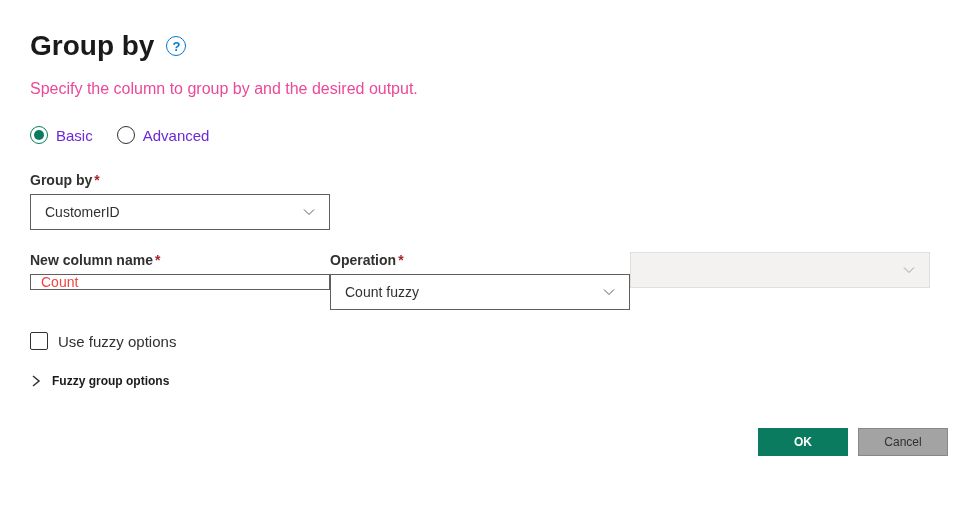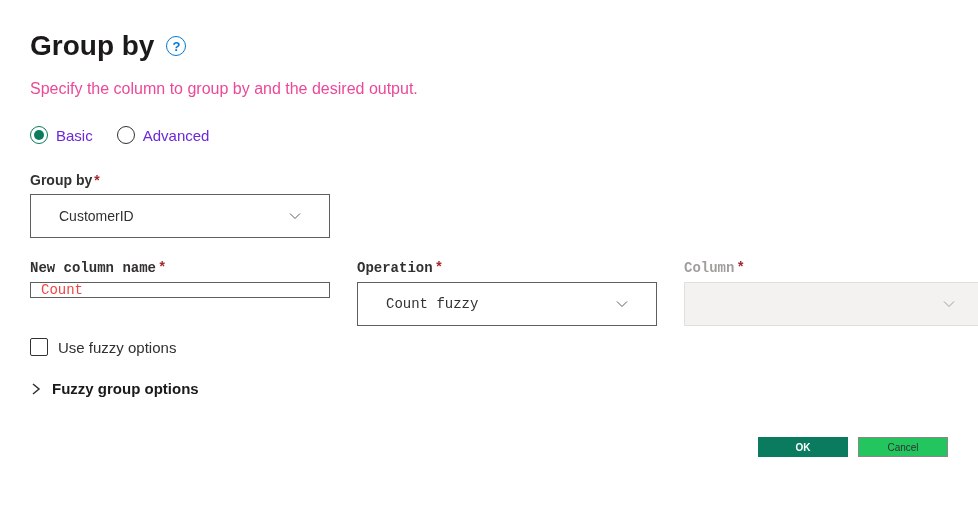--- a/index.html
+++ b/index.html
@@ -89,27 +89,27 @@
     }
     .field-label.disabled {
       color: #a19f9d;
     }
     .required {
       color: #a4262c;
       margin-left: 2px;
     }
     .select-box {
       width: 300px;
-      height: 44px;
+      height: 36px;
       border: 1px solid #605e5c;
       background: #ffffff;
       display: flex;
       align-items: center;
       justify-content: space-between;
-      padding: 0 28px;
+      padding: 0 14px;
       cursor: pointer;
       font-size: 14px;
       color: #323130;
     }
     .select-box.disabled {
       background: #f3f2f1;
       border: 1px solid #e1dfdd;
       color: #a19f9d;
       cursor: default;
     }
@@ -125,23 +125,22 @@
     }
     .chevron {
       font-size: 12px;
       color: #605e5c;
     }
     .select-box.disabled .chevron {
       color: #a19f9d;
     }
     .row {
       display: flex;
-      gap: 27px;
-      margin-bottom: 12px;
-      font-family: Liberation Mono, monospace;
+      gap: 0;
+      margin-bottom: 22px;
     }
     .col {
       display: flex;
       flex-direction: column;
     }
     .checkbox-row {
       display: flex;
       align-items: center;
       gap: 10px;
       margin-bottom: 24px;
@@ -164,45 +163,45 @@
       gap: 10px;
       cursor: pointer;
       margin-bottom: 40px;
     }
     .expander-chevron {
       font-size: 14px;
       color: #323130;
       width: 12px;
     }
     .expander-label {
-      font-size: 15px;
+      font-size: 12px;
       font-weight: 600;
       color: #1b1a19;
     }
     .footer {
       display: flex;
       justify-content: flex-end;
       gap: 10px;
     }
     .btn {
       min-width: 90px;
-      height: 20px;
-      font-size: 10px;
+      height: 28px;
+      font-size: 12px;
       font-family: inherit;
       cursor: pointer;
       border: none;
       padding: 0 18px;
     }
     .btn-primary {
       background: #0a7b5f;
       color: #ffffff;
       font-weight: 600;
     }
     .btn-secondary {
-      background: #22c55e;
+      background: #a3a3a3;
       color: #323130;
       border: 1px solid #8a8886;
     }
   </style>
 </head>
 <body>
 
 <div class="header">
   <h1 class="title">Group by</h1>
   <div class="help-icon">?</div>
@@ -247,23 +246,20 @@
       <span>Operation</span><span class="required">*</span>
     </label>
     <div class="select-box">
       <span>Count fuzzy</span>
       <svg class="chevron" width="12" height="12" viewBox="0 0 12 12">
           <path d="M1 3.5 L6 8.5 L11 3.5" stroke="#605e5c" stroke-width="1" fill="none"></path>
         </svg>
     </div>
   </div>
   <div class="col">
-    <label class="field-label disabled">
-      <span>Column</span><span class="required">*</span>
-    </label>
     <div class="select-box disabled">
       <span></span>
       <svg class="chevron" width="12" height="12" viewBox="0 0 12 12">
           <path d="M1 3.5 L6 8.5 L11 3.5" stroke="#a19f9d" stroke-width="1" fill="none"></path>
         </svg>
     </div>
   </div>
 </div>
 
 <div class="checkbox-row">

